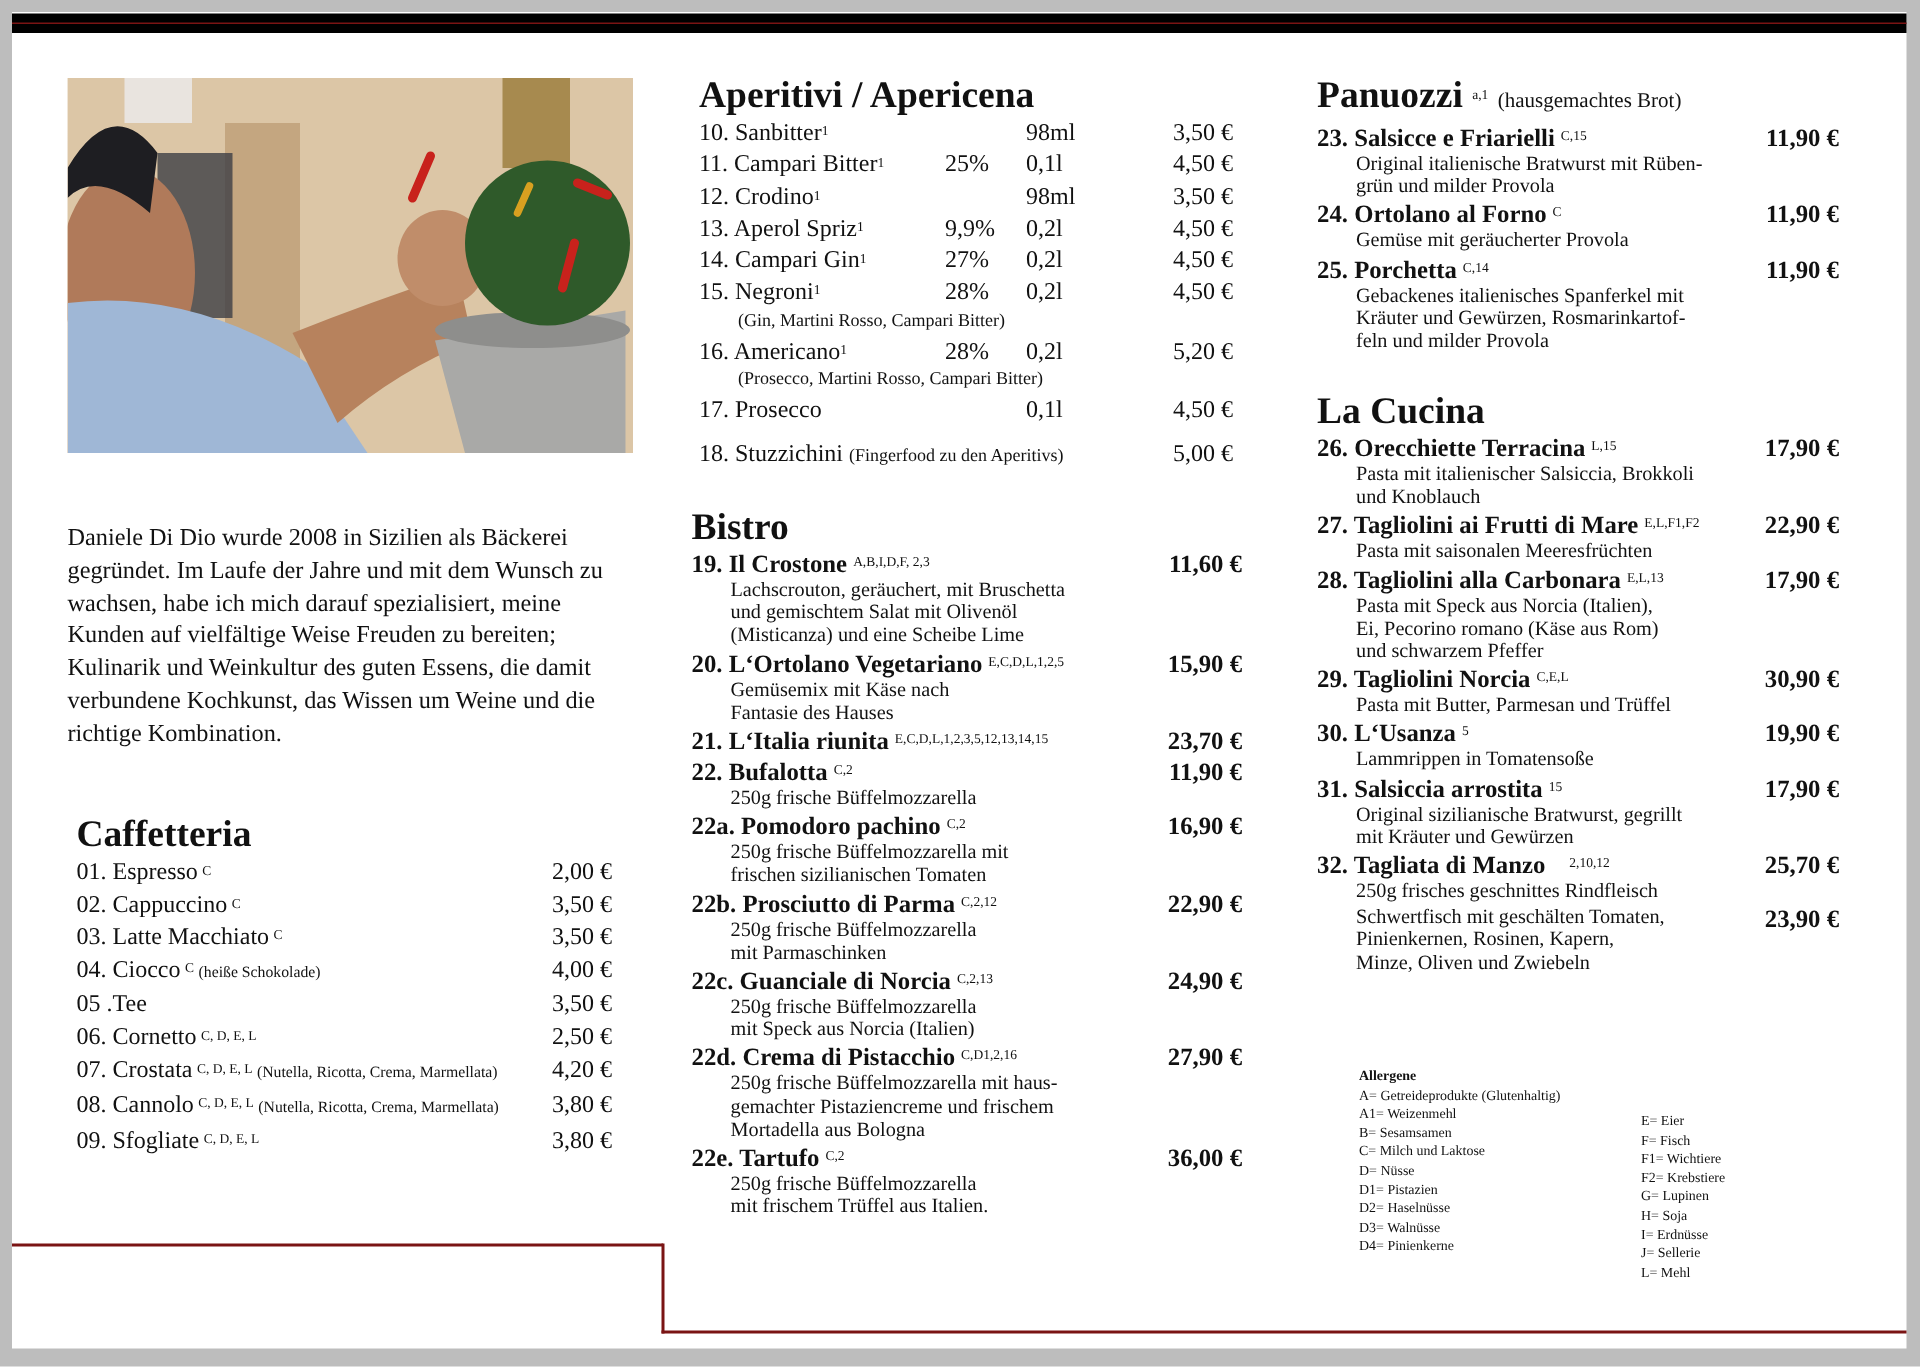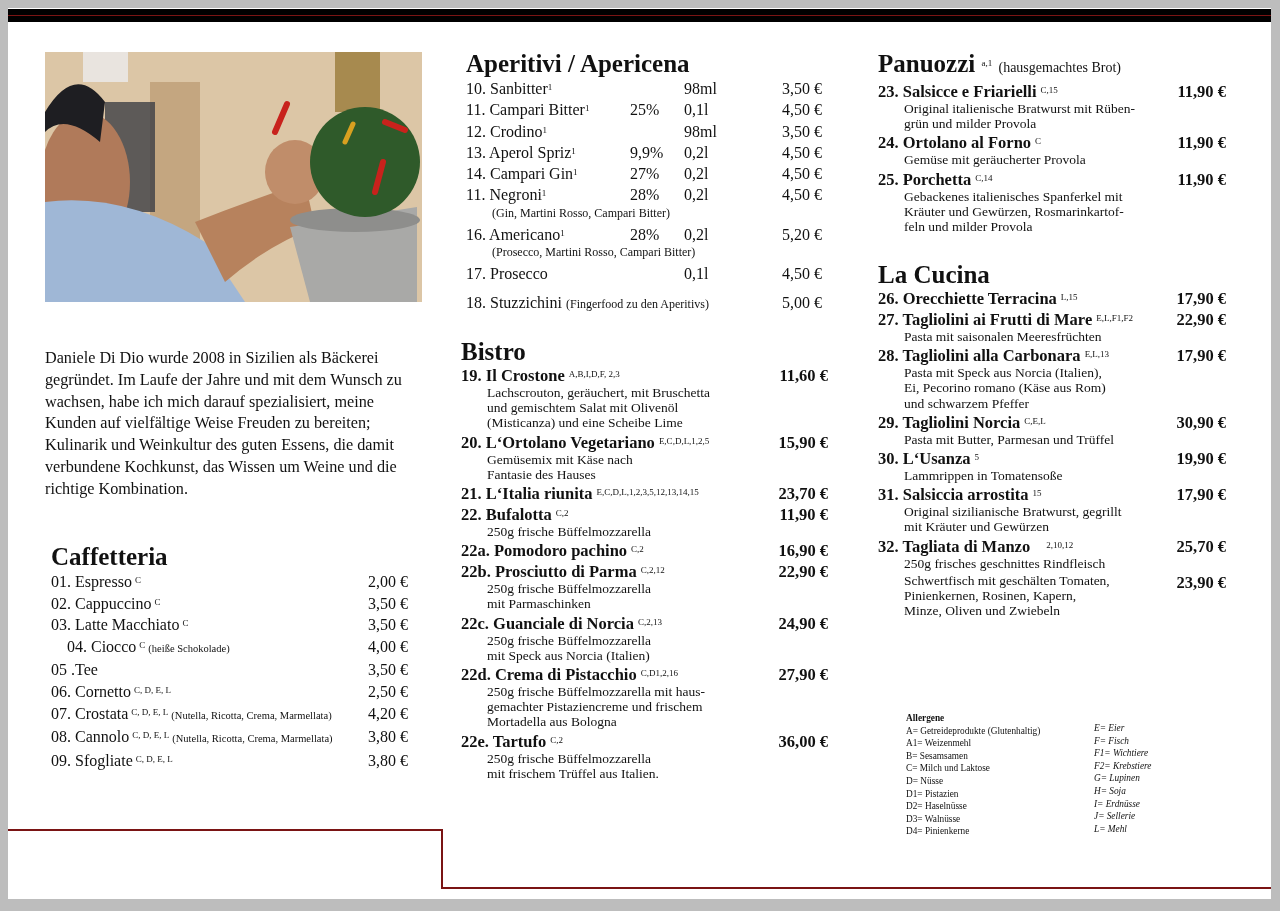--- a/index.html
+++ b/index.html
@@ -21,21 +21,21 @@
   .note { font-size:12px; line-height:16px; padding-left:26px; }
   .dish-name { font-weight:bold; font-size:16.5px; }
   .dish { position:relative; margin-bottom:2px; }
   .dish .top { font-size:16.5px; line-height:19px; white-space:nowrap; }
   .dish .price { position:absolute; right:0; top:0; font-weight:bold; font-size:16.5px; line-height:19px; }
   .dish .desc { font-size:13.5px; line-height:15.2px; padding-left:26px; white-space:pre-line; }
   .ape .c2 { position:absolute; left:164px; }
   .ape .c3 { position:absolute; left:218px; }
   .allergen { position:absolute; left:898px; top:712px; font-size:9.3px; line-height:12.6px; }
   .allergen .ttl { font-weight:bold; }
-  .allergen .col2 { position:absolute; left:188px; top:10px; width:120px;font-style:italic; }
+  .allergen .col2 { position:absolute; left:188px; top:30px; width:120px; }
 </style>
 </head>
 <body>
 
 <div class="page">
   <div class="topbar">
       <div class="stripe"></div>
     </div>
 
   <div class="bottom-line" style="left:0;top:821px;width:434px;height:2px;"></div>
@@ -65,38 +65,38 @@
   </div>
 
   <div class="bio">Daniele Di Dio wurde 2008 in Sizilien als Bäckerei gegründet. Im Laufe der Jahre und mit dem Wunsch zu wachsen, habe ich mich darauf spezialisiert, meine Kunden auf vielfältige Weise Freuden zu bereiten; Kulinarik und Weinkultur des guten Essens, die damit verbundene Kochkunst, das Wissen um Weine und die richtige Kombination.</div>
 
   <div class="col" style="left:43px;top:535px;width:357px;">
     <div class="h2">Caffetteria</div>
     <div id="caffe-list">
         <div class="row" style="line-height: 21.6px;"><span>01. Espresso</span><span class="sup" style="margin-left: 3px;">C</span><span class="price">2,00 €</span></div>
         <div class="row" style="line-height: 21.6px;"><span>02. Cappuccino</span><span class="sup" style="margin-left: 3px;">C</span><span class="price">3,50 €</span></div>
         <div class="row" style="line-height: 21.6px;"><span>03. Latte Macchiato</span><span class="sup" style="margin-left: 3px;">C</span><span class="price">3,50 €</span></div>
-        <div class="row" style="line-height: 21.6px; margin-left: 16px;"><span>04. Ciocco</span><span class="sup" style="margin-left: 3px;">C</span><span style="font-size: 10.5px; margin-left: 3px;">(heiße Schokolade)</span><span class="price">4,00 €</span></div>
+        <div class="row" style="line-height: 21.6px;"><span>04. Ciocco</span><span class="sup" style="margin-left: 3px;">C</span><span style="font-size: 10.5px; margin-left: 3px;">(heiße Schokolade)</span><span class="price">4,00 €</span></div>
         <div class="row" style="line-height: 21.6px;"><span>05 .Tee</span><span class="price">3,50 €</span></div>
         <div class="row" style="line-height: 21.6px;"><span>06. Cornetto</span><span class="sup" style="margin-left: 3px;">C, D, E, L</span><span class="price">2,50 €</span></div>
         <div class="row" style="line-height: 21.6px;"><span>07. Crostata</span><span class="sup" style="margin-left: 3px;">C, D, E, L</span><span style="font-size: 10.5px; margin-left: 3px;">(Nutella, Ricotta, Crema, Marmellata)</span><span class="price">4,20 €</span></div>
         <div class="row" style="line-height: 21.6px;"><span>08. Cannolo</span><span class="sup" style="margin-left: 3px;">C, D, E, L</span><span style="font-size: 10.5px; margin-left: 3px;">(Nutella, Ricotta, Crema, Marmellata)</span><span class="price">3,80 €</span></div>
         <div class="row" style="line-height: 21.6px;"><span>09. Sfogliate</span><span class="sup" style="margin-left: 3px;">C, D, E, L</span><span class="price">3,80 €</span></div>
       </div>
   </div>
 
   <div class="col ape" style="left:458px;top:42px;width:356px;">
     <div class="h2">Aperitivi / Apericena</div>
     <div id="ape-list">
         <div class="row"><span>10. Sanbitter</span><span class="sup">1</span><span class="c2"></span><span class="c3">98ml</span><span class="price">3,50 €</span></div>
         <div class="row"><span>11. Campari Bitter</span><span class="sup">1</span><span class="c2">25%</span><span class="c3">0,1l</span><span class="price">4,50 €</span></div>
         <div class="row"><span>12. Crodino</span><span class="sup">1</span><span class="c2"></span><span class="c3">98ml</span><span class="price">3,50 €</span></div>
         <div class="row"><span>13. Aperol Spriz</span><span class="sup">1</span><span class="c2">9,9%</span><span class="c3">0,2l</span><span class="price">4,50 €</span></div>
         <div class="row"><span>14. Campari Gin</span><span class="sup">1</span><span class="c2">27%</span><span class="c3">0,2l</span><span class="price">4,50 €</span></div>
-        <div class="row"><span>11. Negroni</span><span class="sup">1</span><span class="c2">28%</span><span class="c3">0,2l</span><span class="price">4,50 €</span></div>
+        <div class="row"><span>15. Negroni</span><span class="sup">1</span><span class="c2">28%</span><span class="c3">0,2l</span><span class="price">4,50 €</span></div>
         <div class="note" style="margin-top: -1px; margin-bottom: 3px;">(Gin, Martini Rosso, Campari Bitter)</div>
         <div class="row"><span>16. Americano</span><span class="sup">1</span><span class="c2">28%</span><span class="c3">0,2l</span><span class="price">5,20 €</span></div>
         <div class="note" style="margin-top: -1px; margin-bottom: 3px;">(Prosecco, Martini Rosso, Campari Bitter)</div>
         <div class="row"><span>17. Prosecco</span><span class="c2"></span><span class="c3">0,1l</span><span class="price">4,50 €</span></div>
       </div>
     <div class="row" style="margin-top:8px;">
       <span>18. Stuzzichini</span>
       <span class="small">(Fingerfood zu den Aperitivs)</span>
       <span class="price">5,00 €</span>
     </div>
@@ -123,20 +123,22 @@
           <span class="price">23,70 €</span>
         </div>
         <div class="dish">
           <div class="top"><span class="dish-name">22. Bufalotta</span><span class="sup" style="margin-left: 4px;">C,2</span></div>
           <span class="price">11,90 €</span>
           <div class="desc">250g frische Büffelmozzarella</div>
         </div>
         <div class="dish">
           <div class="top"><span class="dish-name">22a. Pomodoro pachino</span><span class="sup" style="margin-left: 4px;">C,2</span></div>
           <span class="price">16,90 €</span>
+          <div class="desc">250g frische Büffelmozzarella mit
+frischen sizilianischen Tomaten</div>
         </div>
         <div class="dish">
           <div class="top"><span class="dish-name">22b. Prosciutto di Parma</span><span class="sup" style="margin-left: 4px;">C,2,12</span></div>
           <span class="price">22,90 €</span>
           <div class="desc">250g frische Büffelmozzarella
 mit Parmaschinken</div>
         </div>
         <div class="dish">
           <div class="top"><span class="dish-name">22c. Guanciale di Norcia</span><span class="sup" style="margin-left: 4px;">C,2,13</span></div>
           <span class="price">24,90 €</span>
@@ -186,20 +188,22 @@
         </div>
       </div>
   </div>
 
   <div class="col" style="left:870px;top:253px;width:348px;">
     <div class="h2">La Cucina</div>
     <div id="cucina-list">
         <div class="dish">
           <div class="top"><span class="dish-name">26. Orecchiette Terracina</span><span class="sup" style="margin-left: 4px;">L,15</span></div>
           <span class="price">17,90 €</span>
+          <div class="desc">Pasta mit italienischer Salsiccia, Brokkoli
+und Knoblauch</div>
         </div>
         <div class="dish">
           <div class="top"><span class="dish-name">27. Tagliolini ai Frutti di Mare</span><span class="sup" style="margin-left: 4px;">E,L,F1,F2</span></div>
           <span class="price">22,90 €</span>
           <div class="desc">Pasta mit saisonalen Meeresfrüchten</div>
         </div>
         <div class="dish">
           <div class="top"><span class="dish-name">28. Tagliolini alla Carbonara</span><span class="sup" style="margin-left: 4px;">E,L,13</span></div>
           <span class="price">17,90 €</span>
           <div class="desc">Pasta mit Speck aus Norcia (Italien),

